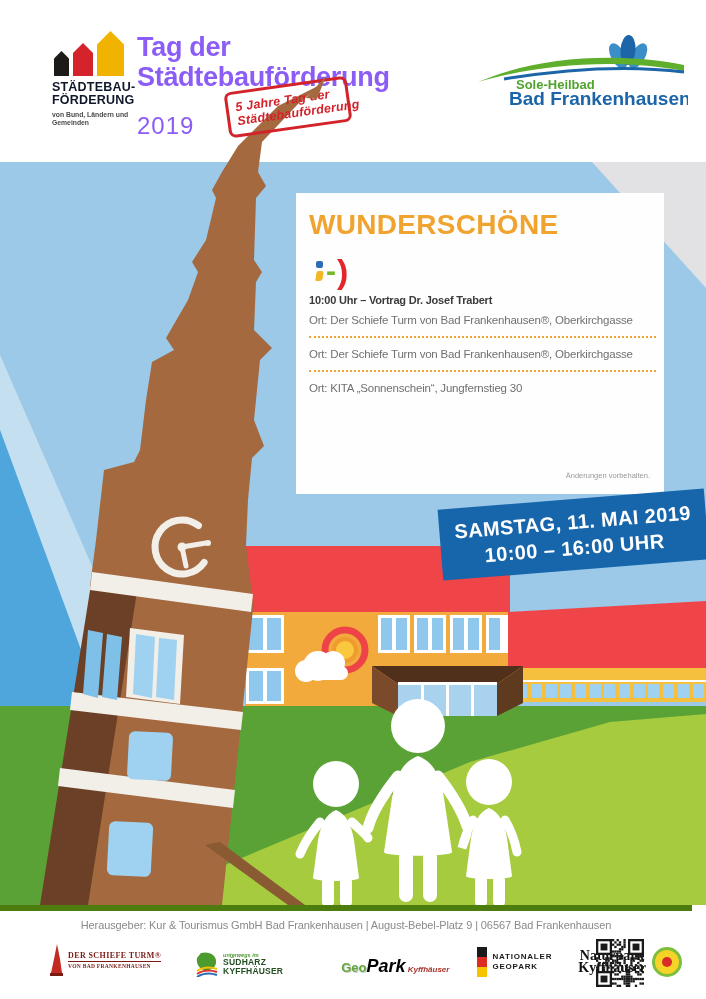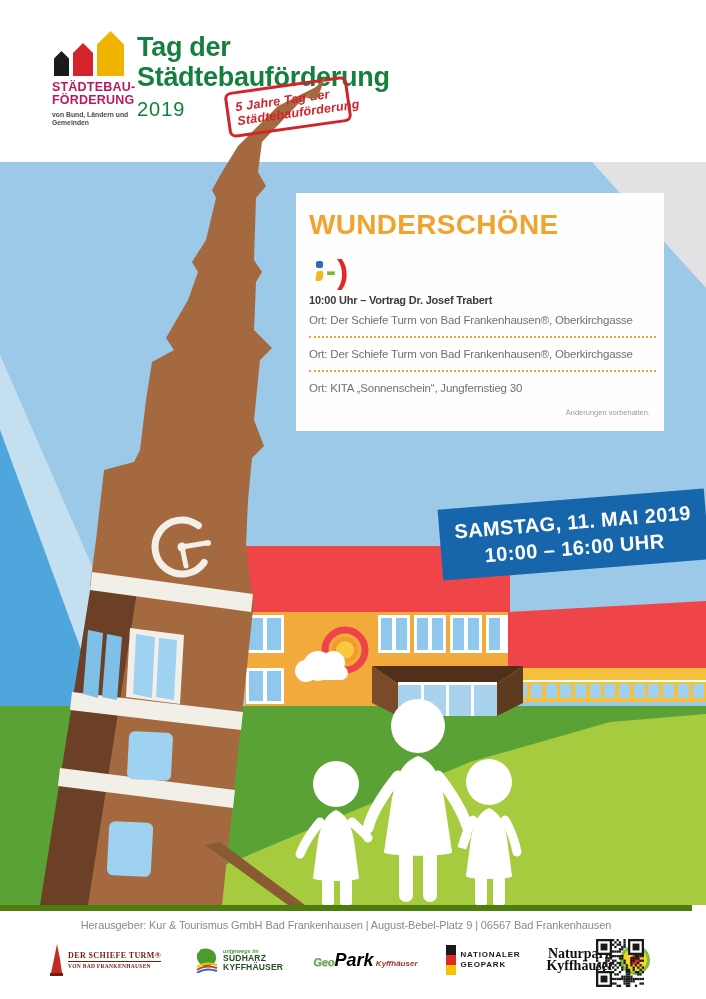--- a/index.html
+++ b/index.html
@@ -7,34 +7,34 @@
   #poster{position:relative;width:706px;height:999px;overflow:hidden;background:#fff;}
   #scene{position:absolute;left:0;top:0;width:706px;height:999px;z-index:0;}
 
   
   .program-logo{position:absolute;left:52px;top:30px;width:100px;z-index:5;}
   .houses{display:flex;align-items:flex-end;height:46px;margin-left:2px;}
   .house{clip-path:polygon(50% 0,100% 30%,100% 100%,0 100%,0 30%);}
   .house.black{width:15px;height:25px;background:#1c1b19;}
   .house.red{width:20px;height:33px;background:#d5232b;margin-left:4px;}
   .house.yellow{width:27px;height:45px;background:#f0b400;margin-left:4px;}
-  .pl-name{font-size:12.5px;font-weight:800;color:#be185d;line-height:13px;letter-spacing:.2px;margin-top:5px;}
+  .pl-name{font-size:12.5px;font-weight:800;color:#0f172a;line-height:13px;letter-spacing:.2px;margin-top:5px;}
   .pl-sub{font-size:6.8px;color:#4a4a48;line-height:8px;margin-top:4px;width:90px;font-weight:700;}
-  .event-title{position:absolute;left:137px;top:32px;z-index:5;color:#15803d;}
+  .event-title{position:absolute;left:137px;top:32px;z-index:5;color:#8b5cf6;}
   .event-title .big{font-size:27px;font-weight:700;line-height:30px;letter-spacing:-.3px;}
-  .event-title .year{font-size:20px;font-weight:500;margin-top:6px;letter-spacing:1px;}
+  .event-title .year{font-size:24px;font-weight:500;margin-top:20px;letter-spacing:1px;}
   .stamp{position:absolute;left:226px;top:84px;width:124px;height:46px;z-index:6;
          border:3px solid #d3232a;border-radius:7px;transform:rotate(-8deg);
          display:flex;flex-direction:column;justify-content:center;padding-left:7px;box-sizing:border-box;}
   .stamp div{font-size:12.5px;font-weight:700;font-style:italic;color:#d3232a;line-height:14px;letter-spacing:.2px;}
   .spike{position:absolute;left:300px;top:74px;z-index:7;}
   .city-logo{position:absolute;left:476px;top:30px;z-index:5;}
 
   
-  .panel{position:absolute;left:296px;top:193px;width:368px;height:238px;background:#fefefe;z-index:3;
+  .panel{position:absolute;left:296px;top:193px;width:368px;height:301px;background:#fefefe;z-index:3;
          box-sizing:border-box;padding:14px 8px 10px 13px;}
   .panel-title{line-height:36px;}
   .pt1{font-size:28px;font-weight:800;color:#f0a42f;letter-spacing:.3px;}
   .pt2{font-size:28px;font-weight:800;color:#1b63a8;letter-spacing:.3px;display:inline-block;}
   .smiley{display:inline-flex;align-items:center;margin-left:7px;vertical-align:-2px;}
   .sm-dot{width:7px;height:7px;border-radius:2px;background:#2e6db4;display:block;}
   .sm-comma{width:7px;height:10px;border-radius:2px 2px 3px 1px;background:#f2b824;display:block;margin-top:3px;transform:skewX(-8deg);}
   .sm-col{display:flex;flex-direction:column;margin-right:3px;}
   .sm-dash{color:#76b82a;font-size:30px;font-weight:800;line-height:20px;}
   .sm-paren{color:#e52528;font-size:34px;font-weight:800;line-height:20px;margin-left:1px;}
@@ -46,30 +46,30 @@
 
   
   .banner{position:absolute;left:440px;top:499px;width:267px;height:71px;background:#1766ac;z-index:4;
           transform:rotate(-4.6deg);transform-origin:50% 50%;
           display:flex;flex-direction:column;justify-content:center;align-items:center;}
   .banner div{color:#ffffff;font-weight:700;font-size:20px;line-height:26px;letter-spacing:.4px;}
 
   
   .footer{position:absolute;left:0;top:905px;width:692px;height:94px;background:#ffffff;z-index:5;border-top:6px solid #4d7c0f;}
   .publisher{position:absolute;top:8px;width:100%;text-align:center;font-size:11px;color:#8a8a8a;letter-spacing:-.1px;}
-  .logo-row{position:absolute;left:48px;top:32px;display:flex;align-items:center;}
+  .logo-row{position:absolute;left:48px;top:32px;display:flex;align-items:flex-end;}
   .flogo{display:flex;align-items:center;}
   .turm-text{font-family:"Liberation Serif",serif;color:#7a1a12;margin-left:4px;}
   .turm-text .l1{font-size:8px;font-weight:700;letter-spacing:.4px;border-bottom:1px solid #7a1a12;padding-bottom:1px;}
   .turm-text .l2{font-size:5.5px;font-weight:700;letter-spacing:.3px;margin-top:1px;}
   .sued-text{margin-left:4px;color:#234f23;}
   .sued-text .pre{font-size:5.5px;font-style:italic;color:#4c9b2f;font-weight:700;}
   .sued-text .l1,.sued-text .l2{font-size:8.5px;font-weight:800;line-height:9px;letter-spacing:.2px;}
   .geo{margin-left:30px;white-space:nowrap;}
-  .geo .p1{font-size:11px;font-weight:800;font-style:italic;color:#63a83c;text-shadow:1px 1px 0 #cccccc;}
+  .geo .p1{font-size:13px;font-weight:800;color:#63a83c;text-shadow:1px 1px 0 #cccccc;margin-left:28px;}
   .geo .p2{font-size:18px;font-weight:800;font-style:italic;color:#000000;}
   .geo .p3{font-size:8px;font-weight:800;font-style:italic;color:#a5352b;}
   .nat{margin-left:28px;}
   .flag{display:flex;flex-direction:column;margin-right:5px;}
   .flag span{width:10px;height:10px;display:block;}
   .nat-text div{font-size:8px;font-weight:800;color:#1a1a1a;letter-spacing:.8px;line-height:10px;}
   .natur{margin-left:26px;display:flex;align-items:center;}
   .natur-text{font-family:"Liberation Serif",serif;font-size:14px;font-weight:700;color:#111;text-align:center;line-height:12px;}
   .natur-icon{width:24px;height:24px;border-radius:50%;background:#f5d327;border:3px solid #7dbe3c;margin-left:6px;position:relative;}
   .natur-icon::after{content:"";position:absolute;left:7px;top:7px;width:10px;height:10px;border-radius:50%;background:#d92b27;}
@@ -254,20 +254,33 @@
   </div>
 
   <div class="stamp">
     <div>5 Jahre Tag der</div>
     <div>Städtebauförderung</div>
   </div>
   <svg class="spike" width="30" height="26" viewBox="0 0 30 26">
     <path d="M26,2 L6,24 L17,25 Z" fill="#a5693f"></path>
   </svg>
 
+  <div class="city-logo">
+    <svg width="212" height="76" viewBox="0 0 212 76" xmlns="http://www.w3.org/2000/svg" style="font-family:'Liberation Sans',sans-serif;">
+      <g>
+        <ellipse cx="142" cy="26" rx="7" ry="14" transform="rotate(-28 142 26)" fill="#3c8ec8"></ellipse>
+        <ellipse cx="162" cy="26" rx="7" ry="14" transform="rotate(30 162 26)" fill="#3c8ec8"></ellipse>
+        <ellipse cx="152" cy="20" rx="7.5" ry="15" transform="rotate(4 152 20)" fill="#1b65a8"></ellipse>
+      </g>
+      <path d="M2,52 C62,26 142,22 208,35 L208,41 C142,28 64,34 2,52 Z" fill="#5faf2c"></path>
+      <path d="M28,49 C95,38 152,35 208,42" stroke="#1b65a8" stroke-width="3" fill="none"></path>
+      <text x="40" y="59" font-size="13" font-weight="700" fill="#4fa32e">Sole-Heilbad</text>
+      <text x="33" y="75" font-size="19" font-weight="700" fill="#1b65a8">Bad Frankenhausen</text>
+    </svg>
+  </div>
 
   <div class="panel">
     <div class="panel-title">
       <div class="pt1">WUNDERSCHÖNE</div>
       <div>
         <span class="smiley">
             <span class="sm-col">
               <span class="sm-dot"></span>
               <span class="sm-comma"></span>
             </span>

